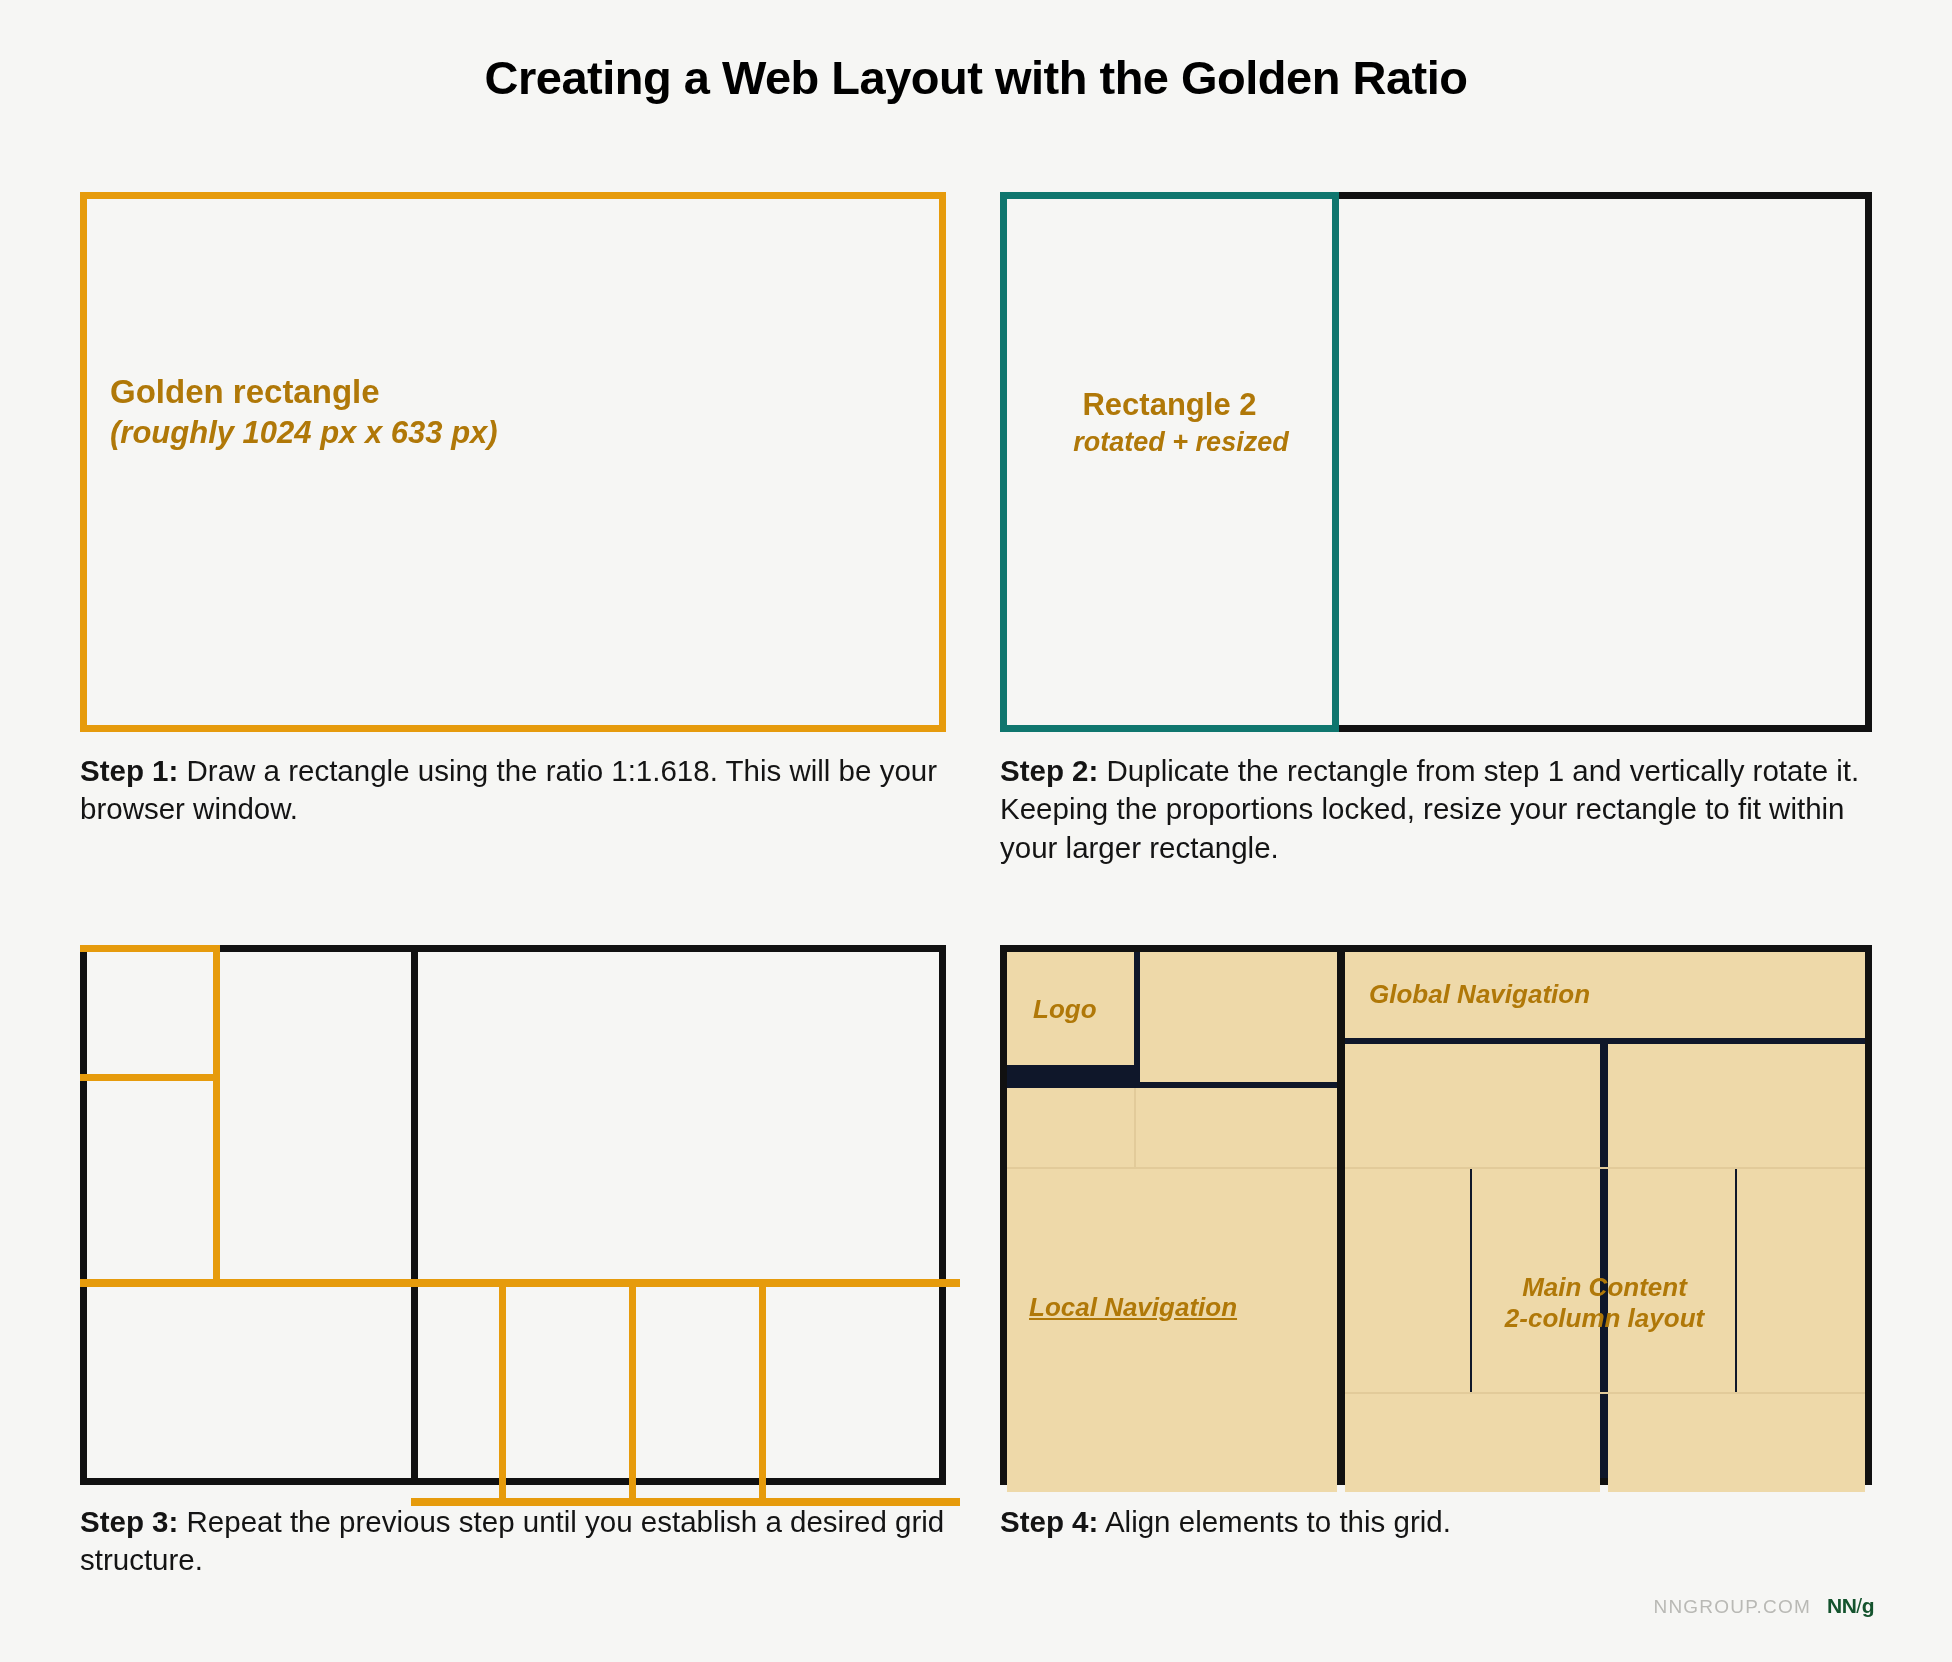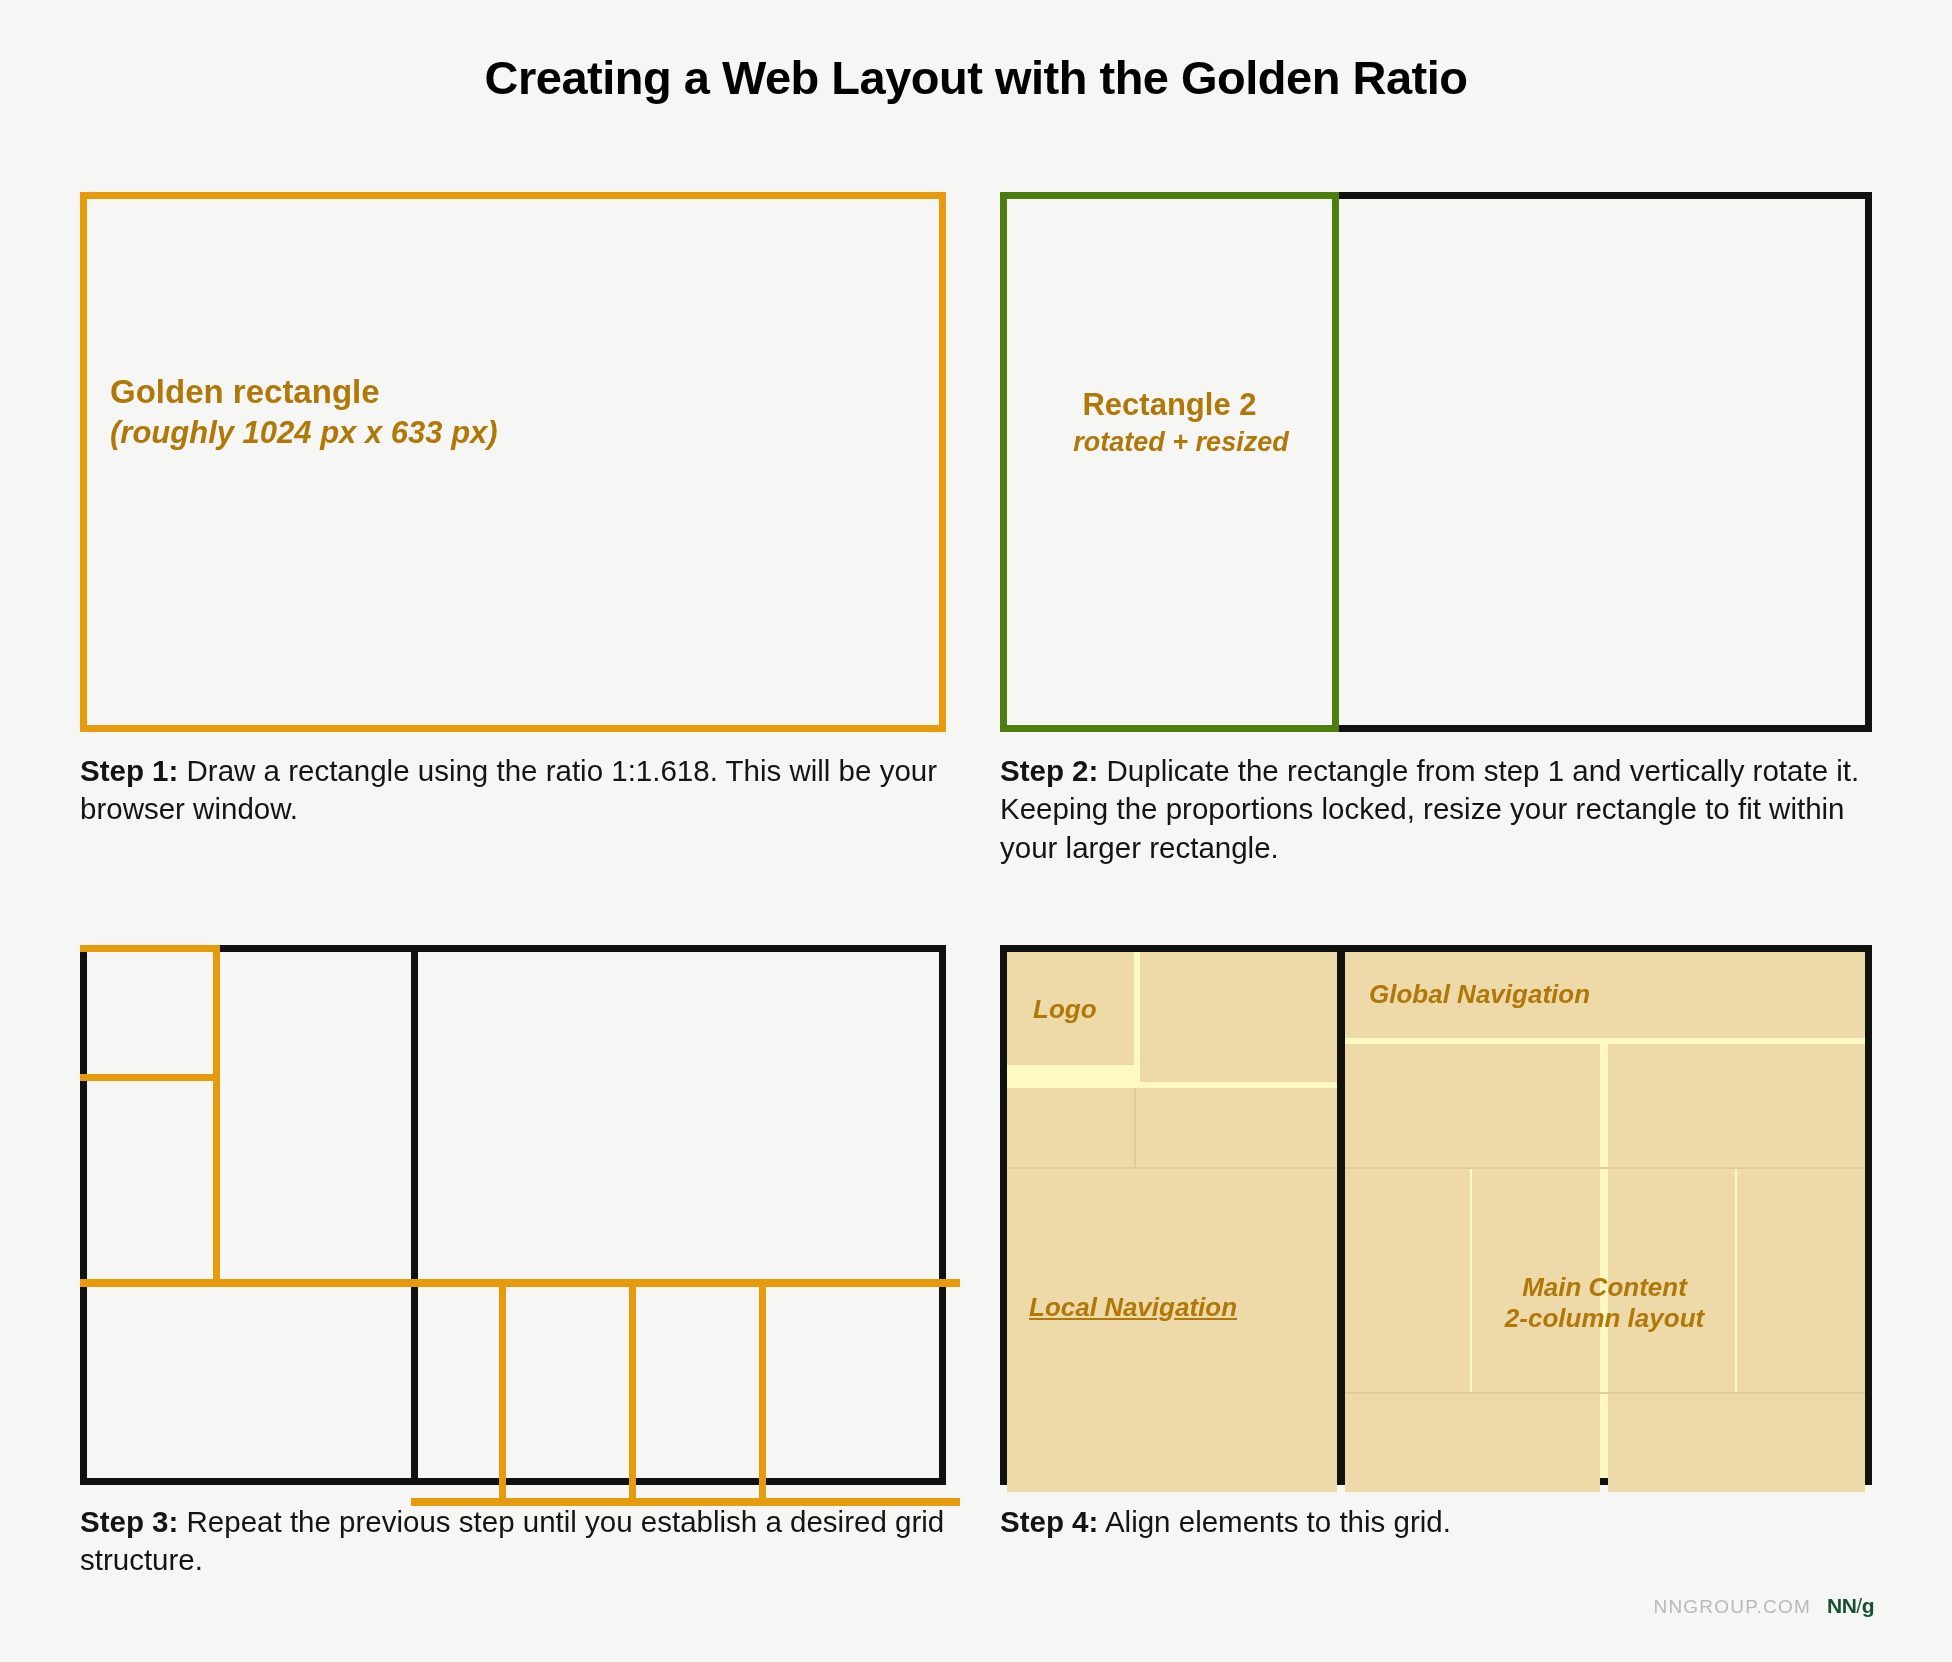--- a/index.html
+++ b/index.html
@@ -76,21 +76,21 @@
     border: 7px solid #111111;
     background: #f6f6f4;
   }
   #fig2 .inner-gold {
     position: absolute;
     left: -7px;
     top: -7px;
     width: 339px;
     height: 540px;
     box-sizing: border-box;
-    border: 7px solid #4d7c0f;
+    border: 7px solid #0f766e;
     background: #f6f6f4;
   }
   #fig2 .lbl {
     position: absolute;
     left: 0;
     top: 186px;
     width: 100%;
     text-align: center;
   }
   #fig2 .gold-title { font-size: 31px; }
@@ -114,21 +114,21 @@
     background: #111111;
   }
 
   
   #fig4 {
     left: 1000px;
     top: 945px;
     width: 872px;
     height: 540px;
     border: 7px solid #111111;
-    background: #fef9c3;
+    background: #0f172a;
   }
   .tan {
     position: absolute;
     background: #eed9a9;
     box-sizing: border-box;
   }
   .tan-line {
     position: absolute;
     background: #e2cb9a;
   }

